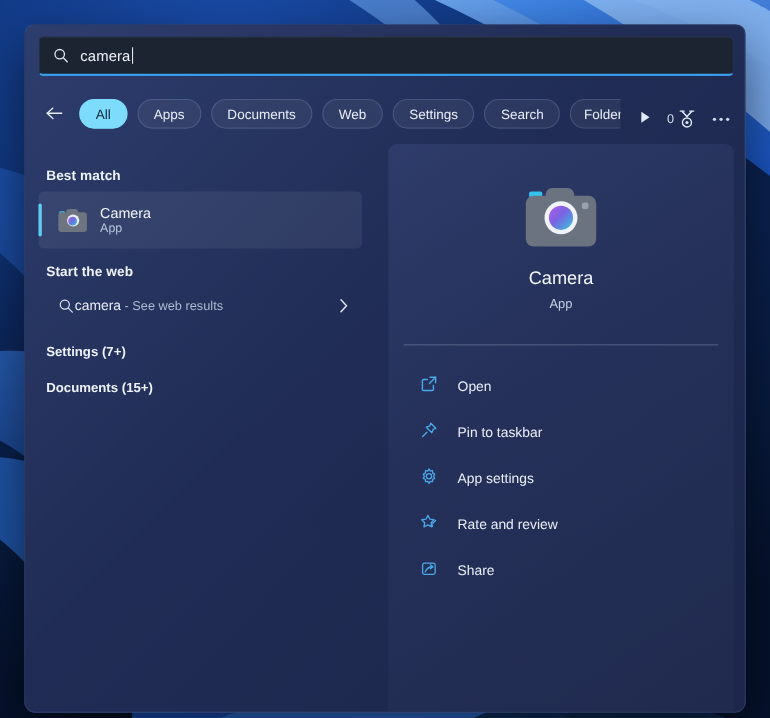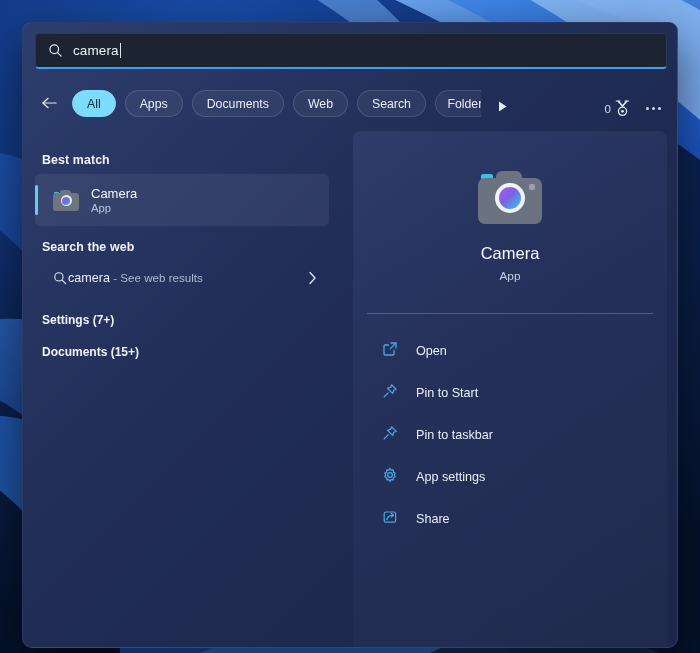--- a/index.html
+++ b/index.html
@@ -181,20 +181,21 @@
       <svg width="17" height="14" viewBox="0 0 18 14">
         <line x1="2" y1="7" x2="16" y2="7" stroke="#e4ecf8" stroke-width="1.3" stroke-linecap="round"></line>
         <polyline points="7.5,2 2,7 7.5,12" fill="none" stroke="#e4ecf8" stroke-width="1.3" stroke-linecap="round" stroke-linejoin="round"></polyline>
       </svg>
     </div>
 
     <div class="chip active">All</div>
     <div class="chip">Apps</div>
     <div class="chip">Documents</div>
     <div class="chip">Web</div>
+    <div class="chip">Settings</div>
     <div class="chip">Search</div>
     <div id="chip-folders-clip">
       <div class="chip">Folders</div>
     </div>
 
     <div id="chips-more">
       <svg width="11" height="13" viewBox="0 0 11 13">
         <polygon points="2,1.5 9.5,6.5 2,11.5" fill="#e2eaf7"></polygon>
       </svg>
     </div>
@@ -231,21 +232,21 @@
         <div class="body"></div>
         <div class="ring"></div>
         <div class="lens"></div>
       </div>
       <div class="row-texts">
         <div class="row-title">Camera</div>
         <div class="row-sub">App</div>
       </div>
     </div>
 
-    <div class="section-head">Search the web</div>
+    <div class="section-head">Start the web</div>
 
     <div id="web-row">
       <svg width="15" height="15" viewBox="0 0 16 16">
         <circle cx="6.3" cy="6.3" r="4.4" fill="none" stroke="#dde6f4" stroke-width="1.15"></circle>
         <line x1="9.7" y1="9.7" x2="13.6" y2="13.6" stroke="#dde6f4" stroke-width="1.15" stroke-linecap="round"></line>
       </svg>
       <div class="txt"><span>camera</span><span class="sub"> - See web results</span></div>
       <svg id="web-chevron" width="9" height="14" viewBox="0 0 9 14">
         <polyline points="2,1.5 7,7 2,12.5" fill="none" stroke="#dfe7f3" stroke-width="1.3" stroke-linecap="round" stroke-linejoin="round"></polyline>
       </svg>
@@ -277,29 +278,20 @@
         <span class="ico">
           <svg width="16" height="16" viewBox="0 0 16 16">
             <path d="M9 2 H14 V7" fill="none" stroke="#4aa7e8" stroke-width="1.3" stroke-linecap="round" stroke-linejoin="round"></path>
             <line x1="8.4" y1="7.6" x2="14" y2="2" stroke="#4aa7e8" stroke-width="1.3" stroke-linecap="round"></line>
             <path d="M12 9.5 V13 a1 1 0 0 1 -1 1 H3 a1 1 0 0 1 -1 -1 V5 a1 1 0 0 1 1 -1 H6.5" fill="none" stroke="#4aa7e8" stroke-width="1.3" stroke-linecap="round" stroke-linejoin="round"></path>
           </svg>
         </span>
         <span class="lbl">Open</span>
       </div>
 
-      <div class="action">
-        <span class="ico">
-          <svg width="16" height="16" viewBox="0 0 16 16">
-            <path d="M9.6 1.8 L14.2 6.4 L11.9 7.2 L10.6 10.4 L5.6 5.4 L8.8 4.1 Z" fill="none" stroke="#4aa7e8" stroke-width="1.25" stroke-linejoin="round"></path>
-            <line x1="6.1" y1="9.9" x2="2.2" y2="13.8" stroke="#4aa7e8" stroke-width="1.25" stroke-linecap="round"></line>
-          </svg>
-        </span>
-        <span class="lbl">Pin to Start</span>
-      </div>
 
       <div class="action">
         <span class="ico">
           <svg width="16" height="16" viewBox="0 0 16 16">
             <path d="M9.6 1.8 L14.2 6.4 L11.9 7.2 L10.6 10.4 L5.6 5.4 L8.8 4.1 Z" fill="none" stroke="#4aa7e8" stroke-width="1.25" stroke-linejoin="round"></path>
             <line x1="6.1" y1="9.9" x2="2.2" y2="13.8" stroke="#4aa7e8" stroke-width="1.25" stroke-linecap="round"></line>
           </svg>
         </span>
         <span class="lbl">Pin to taskbar</span>
       </div>
@@ -309,20 +301,30 @@
           <svg width="16" height="16" viewBox="0 0 16 16">
             <g fill="none" stroke="#4aa7e8" stroke-width="1.2">
               <circle cx="8" cy="8" r="2.4"></circle>
               <path d="M8 1.3 L9.1 3.2 L11.2 2.9 L11.3 5.1 L13.2 6 L12.2 7.9 L13.2 9.8 L11.3 10.7 L11.2 12.9 L9.1 12.6 L8 14.5 L6.9 12.6 L4.8 12.9 L4.7 10.7 L2.8 9.8 L3.8 7.9 L2.8 6 L4.7 5.1 L4.8 2.9 L6.9 3.2 Z" stroke-linejoin="round"></path>
             </g>
           </svg>
         </span>
         <span class="lbl">App settings</span>
       </div>
 
+      <div class="action">
+        <span class="ico">
+          <svg width="16" height="16" viewBox="0 0 16 16">
+            <path d="M7 1.5 L8.8 5 L12.6 5.5 L9.9 8.2 L10.6 12 L7 10.2 L3.4 12 L4.1 8.2 L1.4 5.5 L5.2 5 Z" fill="none" stroke="#4aa7e8" stroke-width="1.2" stroke-linejoin="round"></path>
+            <path d="M10.5 9.5 L14 6.2" stroke="#4aa7e8" stroke-width="1.2" stroke-linecap="round"></path>
+            <path d="M9.2 11 L10.6 9.6 L12.1 11 L10.7 12.4 Z" fill="#4aa7e8"></path>
+          </svg>
+        </span>
+        <span class="lbl">Rate and review</span>
+      </div>
 
       <div class="action">
         <span class="ico">
           <svg width="16" height="16" viewBox="0 0 16 16">
             <path d="M2.2 11.5 V4.6 a1.6 1.6 0 0 1 1.6 -1.6 H12 a1.6 1.6 0 0 1 1.6 1.6 V11.5 a1.6 1.6 0 0 1 -1.6 1.6 H3.8 A1.6 1.6 0 0 1 2.2 11.5 Z" fill="none" stroke="#4aa7e8" stroke-width="1.2"></path>
             <path d="M4.6 10.8 C6 7.6 8.6 6.2 11.2 6.2" fill="none" stroke="#4aa7e8" stroke-width="1.2" stroke-linecap="round"></path>
             <polyline points="9.3,4.4 11.6,6.2 9.3,8.1" fill="none" stroke="#4aa7e8" stroke-width="1.2" stroke-linecap="round" stroke-linejoin="round"></polyline>
           </svg>
         </span>
         <span class="lbl">Share</span>

